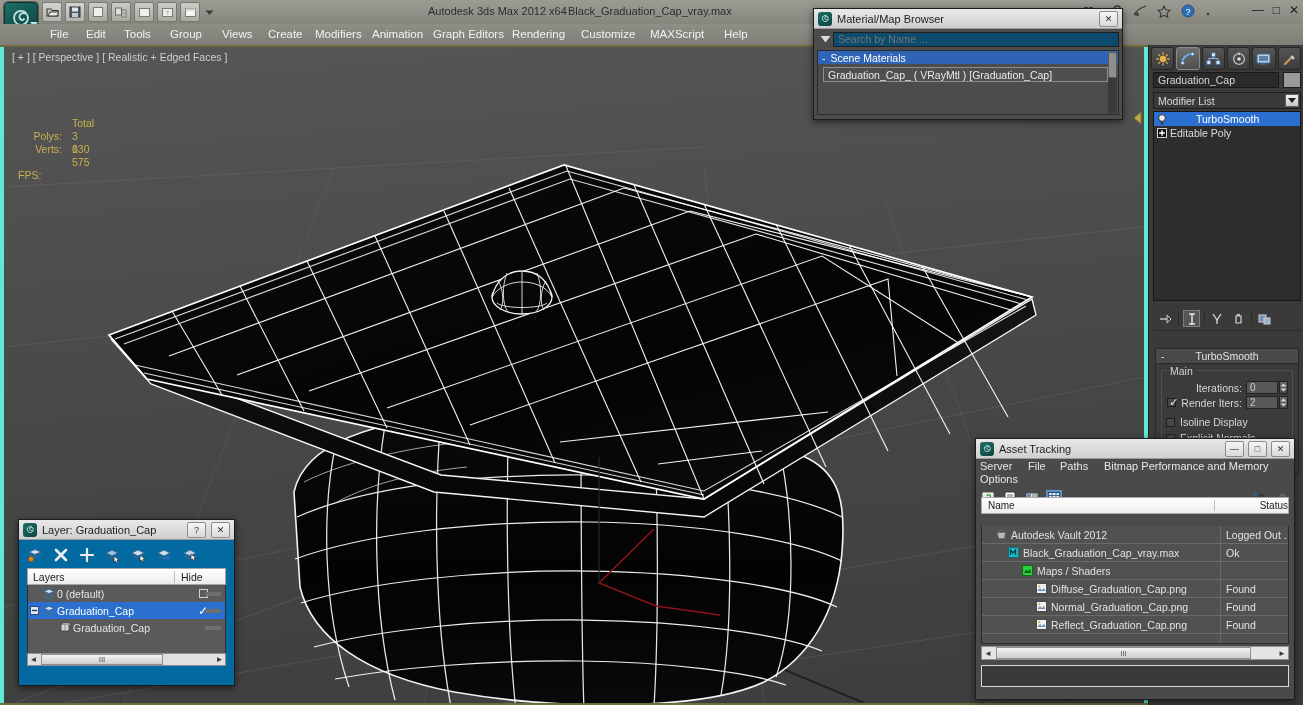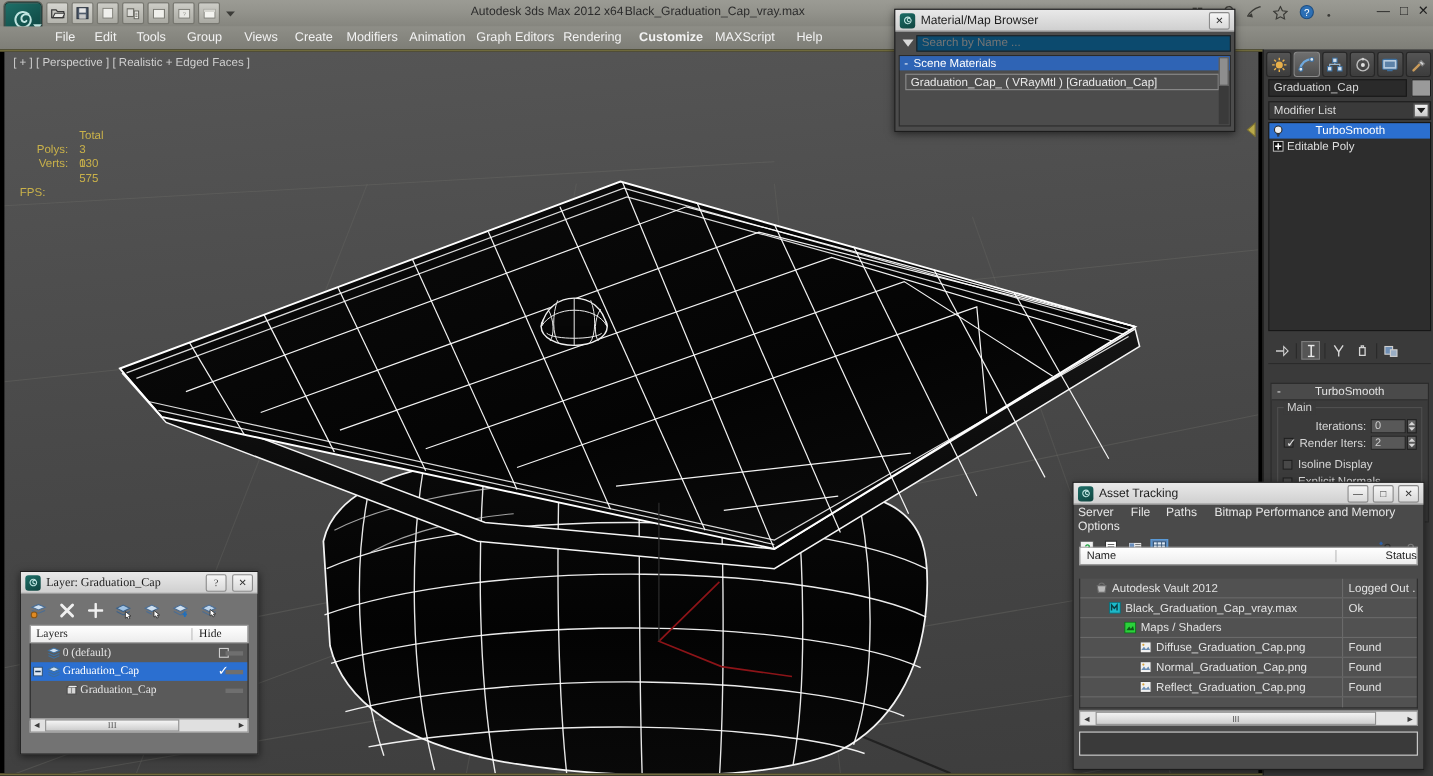--- a/index.html
+++ b/index.html
@@ -25,21 +25,21 @@
     border-right:4px solid transparent;border-top:5px solid #bfe4e0;}
   .winbtns{position:absolute;right:4px;top:4px;display:flex;gap:9px;align-items:center;}
   .winbtn{font-size:12px;color:#1e1e1e;line-height:12px;cursor:default;}
   .helpicons{position:absolute;right:92px;top:4px;display:flex;gap:10px;align-items:center;}
 
   .menubar{position:absolute;left:0;top:24px;width:1303px;height:21px;
     background:linear-gradient(180deg,#8e8e87,#7e7e77);border-bottom:1px solid #5a5a54;}
   .menubar .mi{position:absolute;top:4px;font-size:11.5px;color:#f2f2f2;white-space:nowrap;}
 
   
-  .vp-wrap{position:absolute;left:0;top:45px;width:1148px;height:660px;background:#000000;
+  .vp-wrap{position:absolute;left:0;top:45px;width:1148px;height:660px;background:#5eead4;
     border-top:2px solid #6f6a3c;border-bottom:2px solid #6f6a3c;box-sizing:border-box;}
   .vp{position:absolute;left:4px;top:0;width:1140px;height:656px;overflow:hidden;
     background:linear-gradient(175deg,#565656 0%,#4e4e4e 28%,#474747 55%,#3d3d3d 100%);}
   .vp-label{position:absolute;left:8px;top:4px;font-size:10.5px;color:#cfcfcf;white-space:nowrap;}
   .vp-stats{position:absolute;left:16px;top:70px;color:#c9b14a;font-size:10.5px;line-height:13px;}
   .vp-stats .row{position:relative;height:13px;}
   .vp-stats .k{position:absolute;left:0;width:42px;text-align:right;}
   .vp-stats .v{position:absolute;left:52px;}
   .vp-collapse{position:absolute;right:2px;top:64px;width:9px;height:14px;}
 
@@ -133,21 +133,21 @@
     border:1px solid #8f8f8f;box-sizing:border-box;display:flex;align-items:center;}
   #at .hscroll .arw{width:12px;text-align:center;font-size:8px;color:#3b3b3b;}
   #at .hscroll .trk{flex:1;position:relative;height:12px;}
   #at .hscroll .th{position:absolute;left:2px;top:0;width:255px;height:12px;
     background:linear-gradient(180deg,#f3f3f3,#cfcfcf);border:1px solid #8f8f8f;box-sizing:border-box;
     display:flex;align-items:center;justify-content:center;font-size:8px;color:#555;}
   #at .status{position:absolute;left:5px;right:5px;top:226px;height:22px;background:#3a3a3a;
     border:1px solid #d8d8d8;box-sizing:border-box;}
 
   
-  #lyr{left:18px;top:519px;width:217px;height:167px;background:#737373;font-family:Liberation Serif, serif;}
+  #lyr{left:18px;top:519px;width:217px;height:167px;background:#0369a1;}
   #lyr .tools{position:absolute;left:7px;top:24px;right:7px;height:22px;display:flex;align-items:center;gap:9px;}
   .lico{width:17px;height:17px;display:flex;align-items:center;justify-content:center;}
   #lyr .hdr{position:absolute;left:8px;right:8px;top:48px;height:17px;background:linear-gradient(180deg,#fff,#ececec);
     border:1px solid #a5a5a5;box-sizing:border-box;display:flex;align-items:center;font-size:10.5px;color:#1c1c1c;}
   #lyr .hdr .c1{flex:1;padding-left:5px;}
   #lyr .hdr .c2{width:44px;border-left:1px solid #bdbdbd;padding-left:6px;}
   #lyr .rows{position:absolute;left:8px;right:8px;top:65px;height:70px;background:#5a5a5a;
     border:1px solid #2c2c2c;border-top:none;box-sizing:border-box;overflow:hidden;}
   .lrow{height:17px;display:flex;align-items:center;font-size:10.5px;color:#e4e4e4;position:relative;}
   .lrow.sel{background:#2b6fd0;color:#fff;}
@@ -269,21 +269,21 @@
       <span class="mi" style="left: 50px;">File</span>
       <span class="mi" style="left: 86px;">Edit</span>
       <span class="mi" style="left: 124px;">Tools</span>
       <span class="mi" style="left: 170px;">Group</span>
       <span class="mi" style="left: 222px;">Views</span>
       <span class="mi" style="left: 268px;">Create</span>
       <span class="mi" style="left: 315px;">Modifiers</span>
       <span class="mi" style="left: 372px;">Animation</span>
       <span class="mi" style="left: 433px;">Graph Editors</span>
       <span class="mi" style="left: 512px;">Rendering</span>
-      <span class="mi" style="left: 581px; font-weight: bold;">Customize</span>
+      <span class="mi" style="left: 581px;">Customize</span>
       <span class="mi" style="left: 650px;">MAXScript</span>
       <span class="mi" style="left: 724px;">Help</span>
     </div>
 
   <div class="vp-wrap">
     <div class="vp">
 
       <svg class="wire" width="1140" height="656">
         <g stroke="#6e6e69" stroke-width="1" opacity="0.38">
           <line x1="0" y1="300" x2="1140" y2="180"></line>

